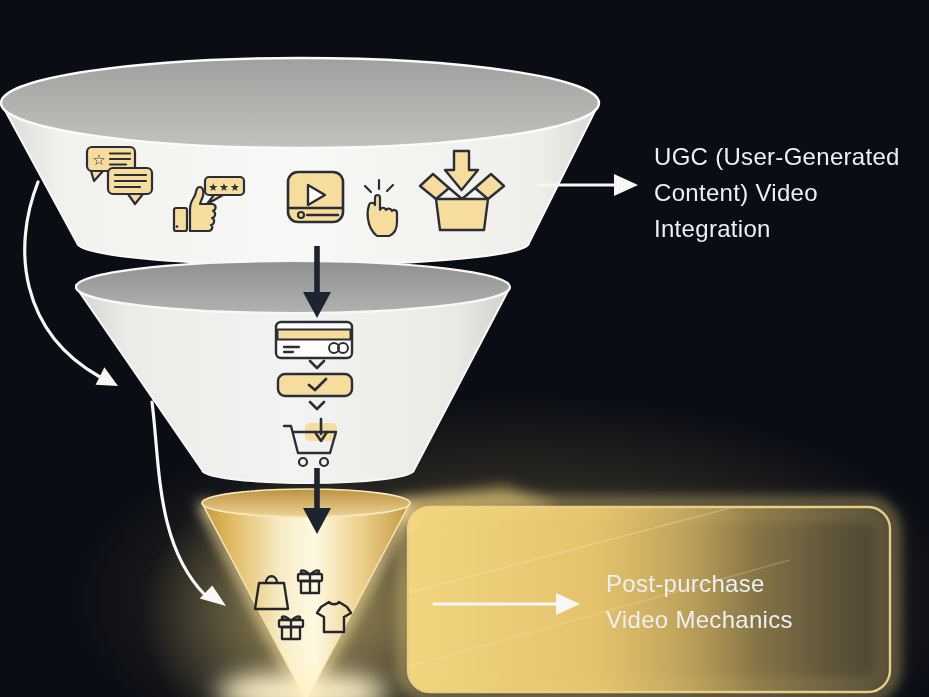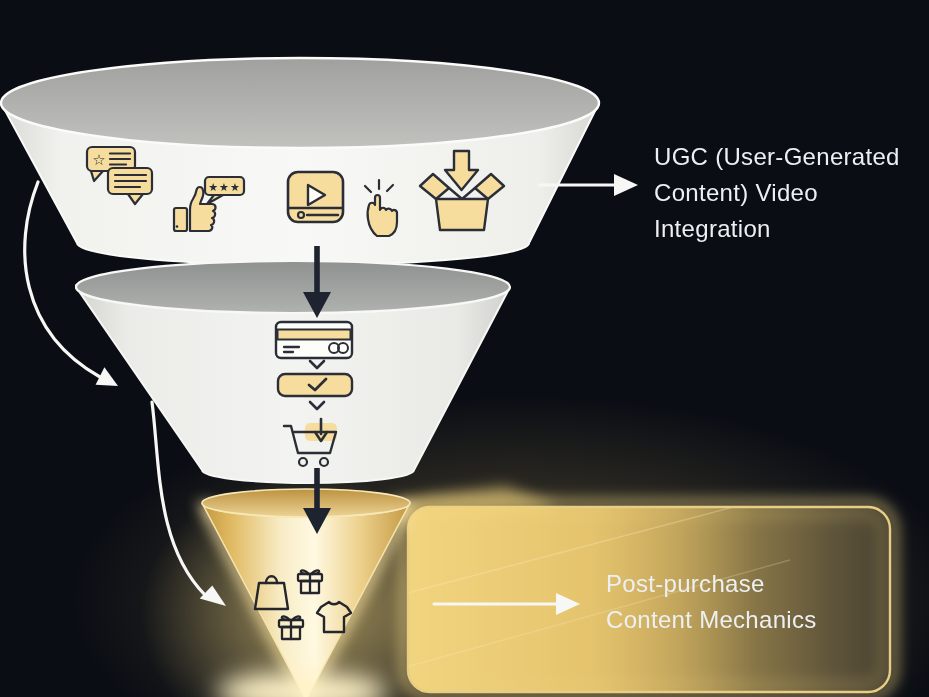--- a/index.html
+++ b/index.html
@@ -249,15 +249,15 @@
       <line x1="434" y1="604" x2="556" y2="604" stroke-width="3"></line>
       <polygon points="556,593 580,604 556,615" fill="#f7f7f5" stroke="none"></polygon>
     </g>
   </g>
 </svg>
 
 <div class="label label-ugc">UGC (User-Generated
 Content) Video
 Integration</div>
 <div class="label label-upsell">Post-purchase
-Content Mechanics</div>
+Video Mechanics</div>
 
 </div>
 
 </body></html>

